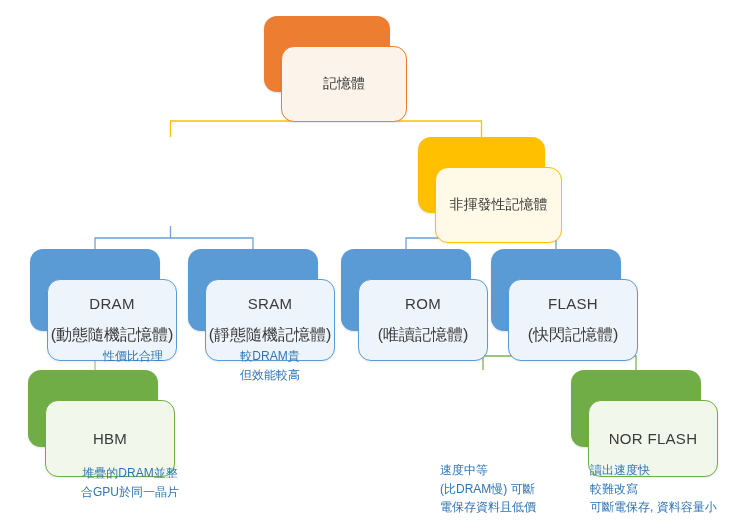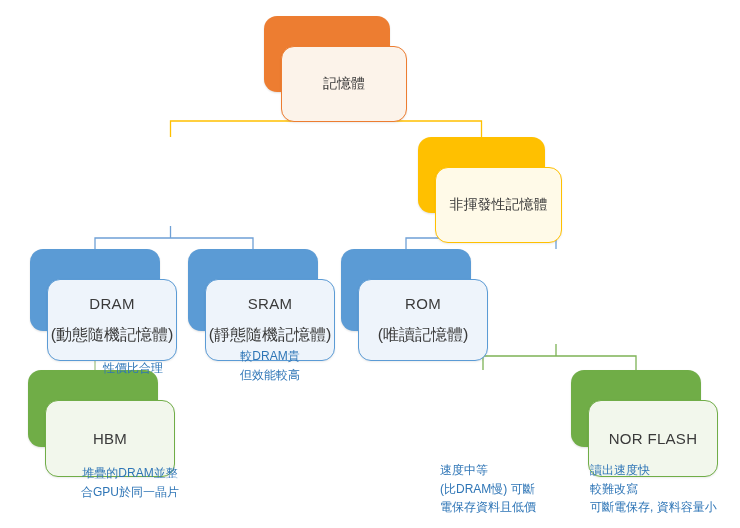--- a/index.html
+++ b/index.html
@@ -94,37 +94,44 @@
   </div>
 
   <div class="node blue" style="left:358px;top:262px;width:130px;height:82px">
     <div class="back"></div>
     <div class="front">
       <span class="title">ROM</span>
       <span class="sub">(唯讀記憶體)</span>
     </div>
   </div>
 
+  <div class="node blue" style="left:508px;top:262px;width:130px;height:82px">
+    <div class="back"></div>
+    <div class="front">
+      <span class="title">FLASH</span>
+      <span class="sub">(快閃記憶體)</span>
+    </div>
+  </div>
 
   <div class="node green" style="left:45px;top:383px;width:130px;height:77px">
     <div class="back"></div>
     <div class="front">
       <span class="title">HBM</span>
     </div>
   </div>
 
 
   <div class="node green" style="left:588px;top:383px;width:130px;height:77px">
     <div class="back"></div>
     <div class="front">
       <span class="title">NOR FLASH</span>
     </div>
   </div>
 
-  <div class="note" style="left:103px;top:359px">性價比合理</div>
+  <div class="note" style="left:103px;top:347px">性價比合理</div>
   <div class="note center" style="left:212px;top:347px;width:116px">較DRAM貴
 但效能較高</div>
   <div class="note center" style="left:45px;top:464px;width:170px">堆疊的DRAM並整
 合GPU於同一晶片</div>
   <div class="note" style="left:440px;top:461px;width:150px">速度中等
 (比DRAM慢) 可斷
 電保存資料且低價</div>
   <div class="note" style="left:590px;top:461px;width:150px">讀出速度快
 較難改寫
 可斷電保存, 資料容量小</div>

